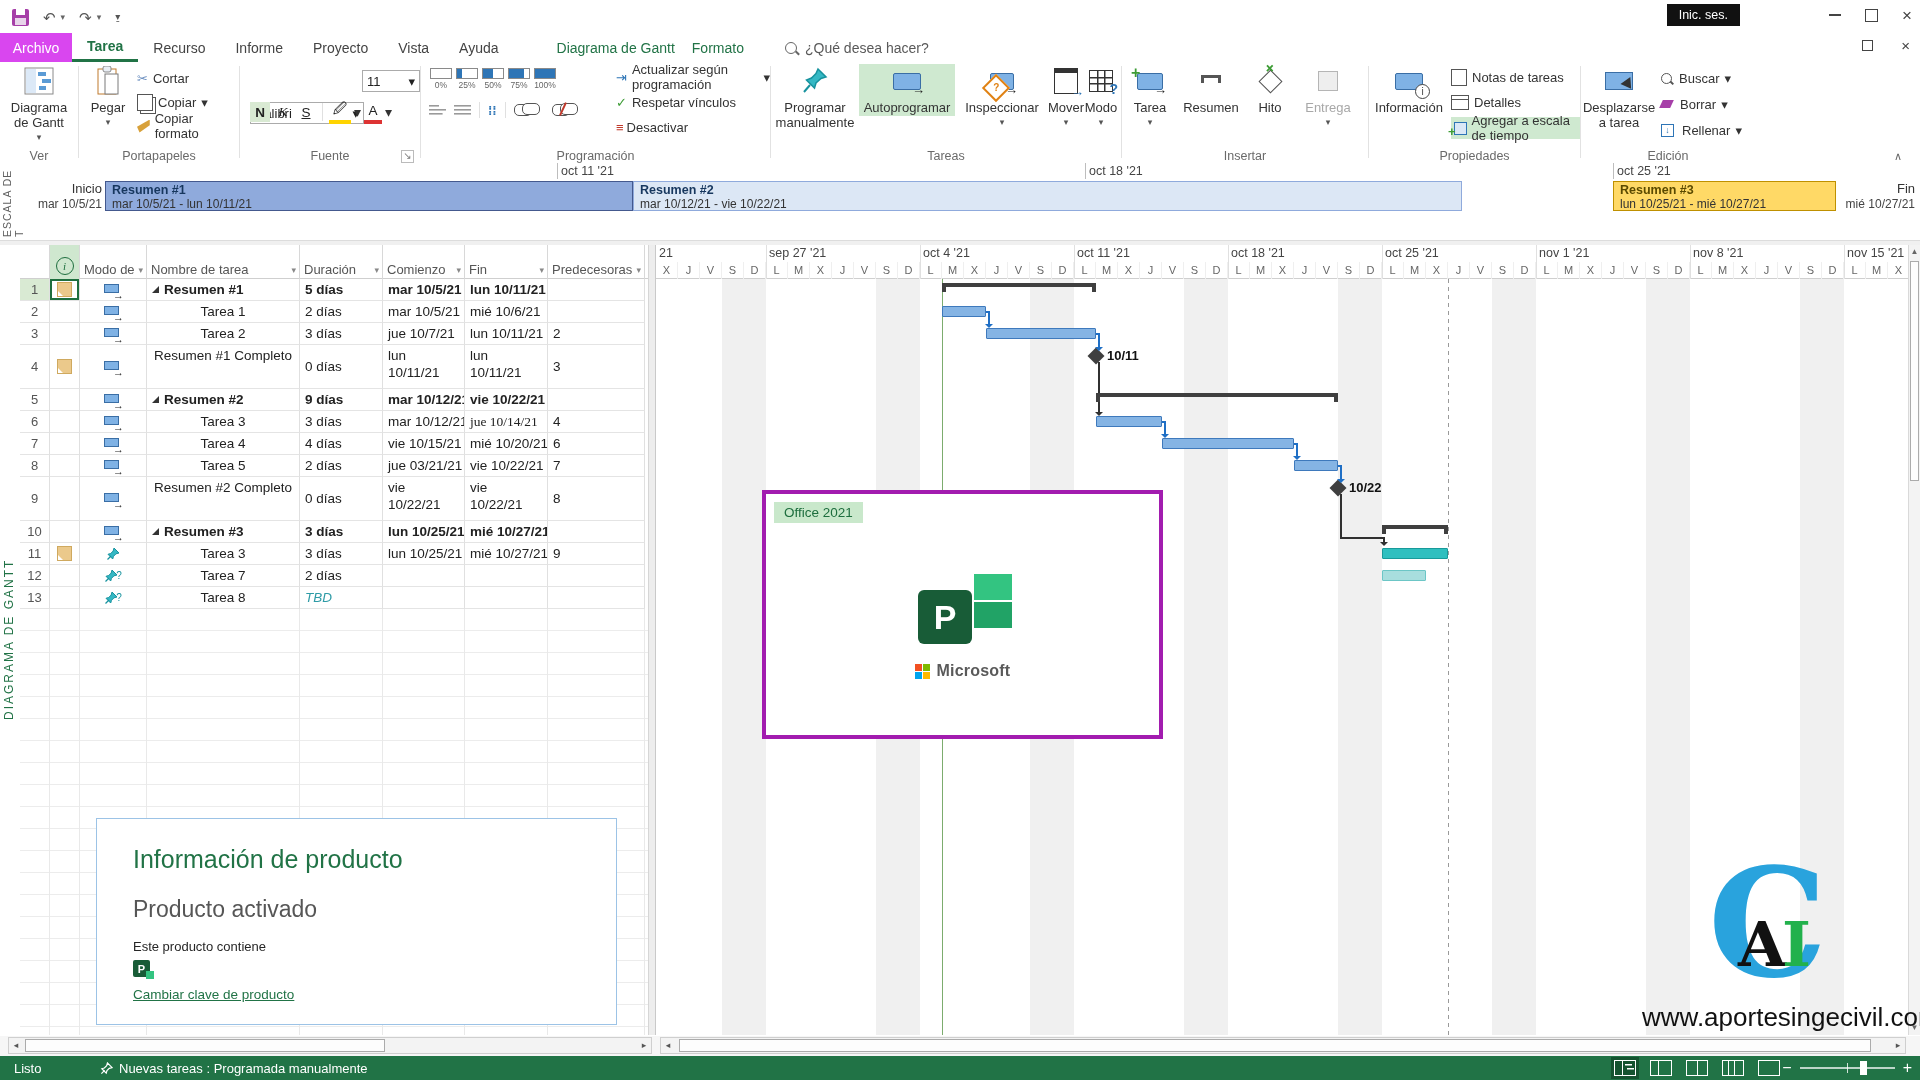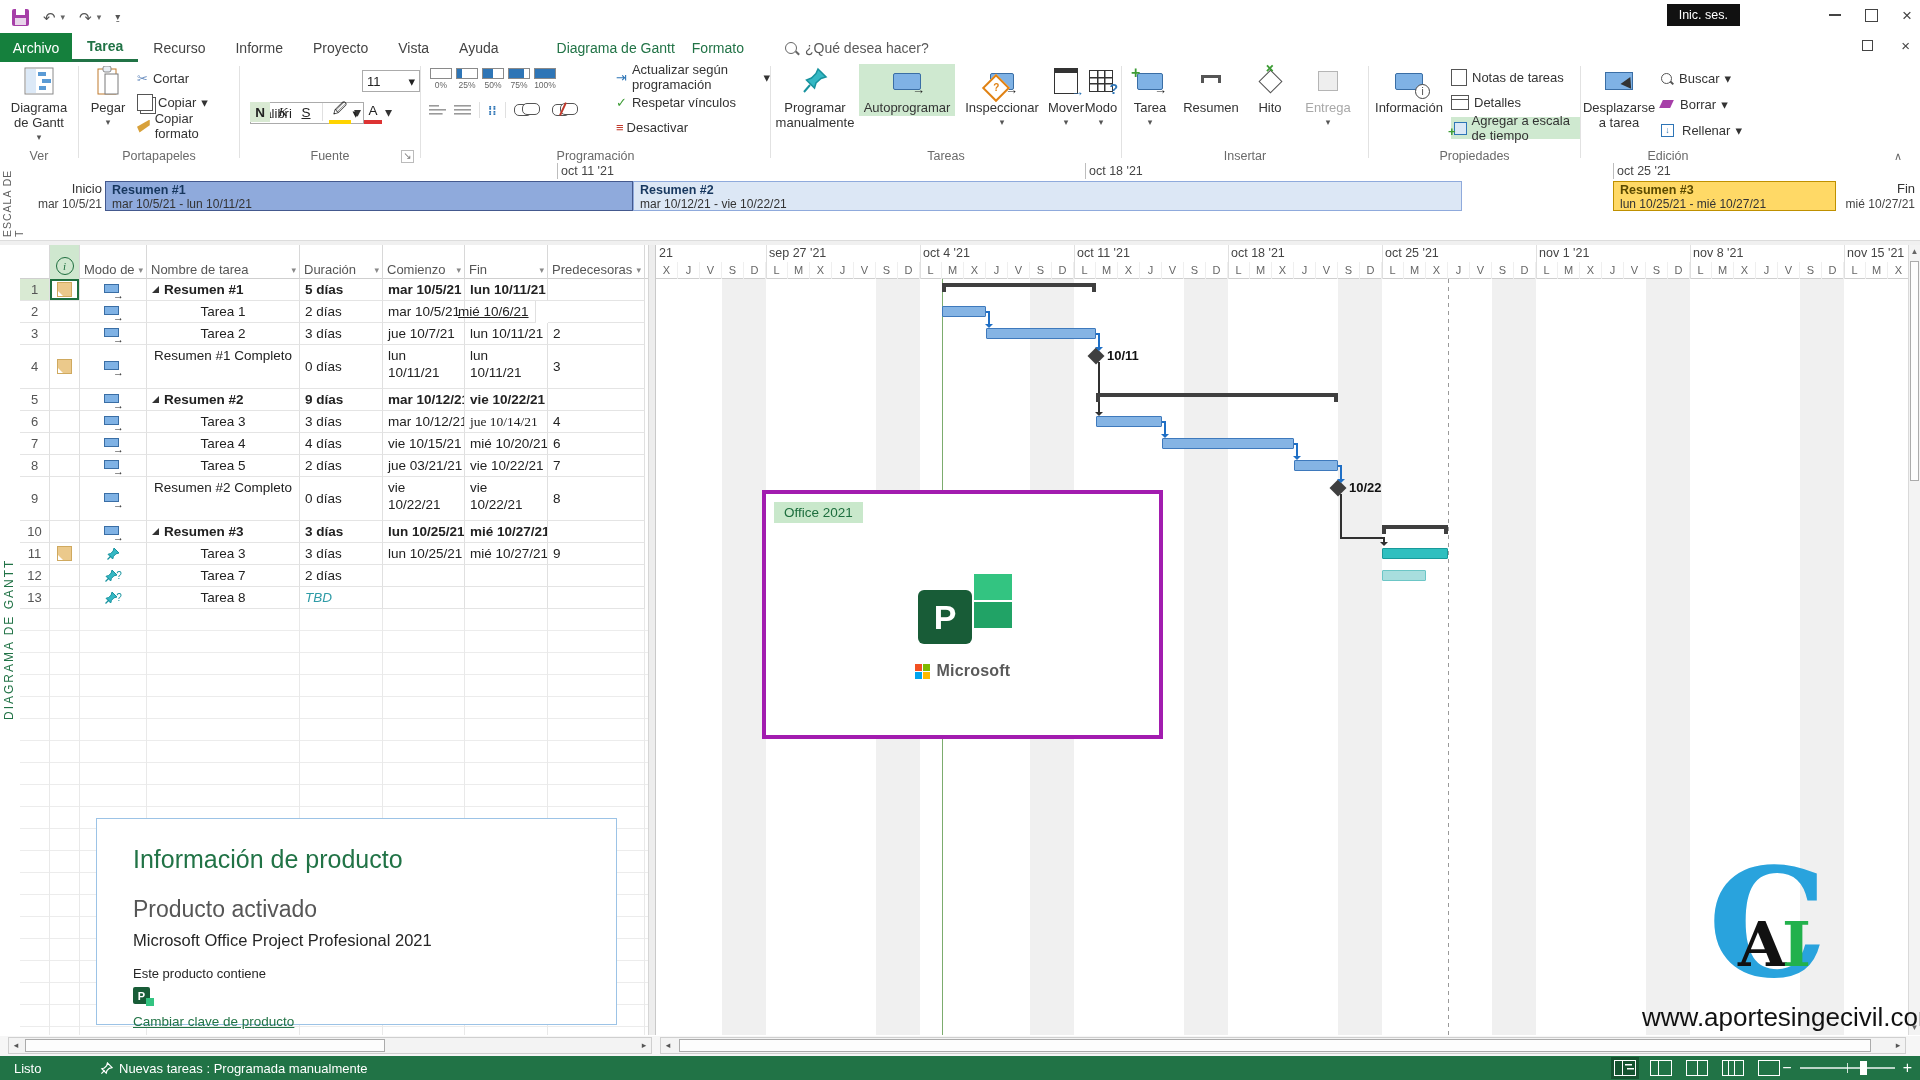--- a/index.html
+++ b/index.html
@@ -14,21 +14,21 @@
   .qbtn{color:#555;font-size:15px;line-height:1;}
   .qcaret{color:#666;font-size:9px;margin-left:-9px;}
   .title-text{position:absolute;left:0;right:0;top:7px;text-align:center;font-size:14px;color:#262626;}
   .signin{position:absolute;right:180px;top:4px;background:#111;color:#fff;font-size:12.5px;padding:4px 12px;}
   .winctl{position:absolute;right:8px;top:2px;display:flex;gap:24px;align-items:center;height:26px;color:#444;}
   .ic-min{width:12px;height:2px;background:#444;}
   .ic-rest{width:11px;height:11px;border:1.5px solid #444;}
   .ic-close{font-size:17px;line-height:1;color:#444;}
   
   .tabrow{position:absolute;left:0;top:33px;width:1920px;height:29px;background:#fff;display:flex;align-items:stretch;border-bottom:1px solid #e3e3e3;}
-  .tab-archivo{background:#15803d;color:#fff;width:72px;display:flex;align-items:center;justify-content:center;font-size:14px;}
+  .tab-archivo{background:#d946ef;color:#fff;width:72px;display:flex;align-items:center;justify-content:center;font-size:14px;}
   .rtab{padding:0 15px;display:flex;align-items:center;font-size:14px;color:#444;}
   .rtab.active{color:#217346;border-bottom:3px solid #217346;font-weight:bold;}
   .rtab.ctx{color:#217346;}
   .tab-search{display:flex;align-items:center;gap:8px;color:#595959;margin-left:26px;font-size:14px;}
   .lens{width:10px;height:10px;border:1.7px solid #666;border-radius:50%;position:relative;}
   .lens:after{content:"";position:absolute;left:9px;top:9px;width:5px;height:1.7px;background:#666;transform:rotate(45deg);}
   .docctl{position:absolute;right:10px;top:38px;display:flex;gap:28px;align-items:center;color:#555;}
   
   .ribbon{position:absolute;left:0;top:62px;width:1920px;height:101px;background:#fff;border-bottom:1px solid #d8d8d8;}
   .rgroup{position:absolute;top:0;height:86px;}
@@ -601,21 +601,21 @@
                 <span class="marr">→</span>
               </div>
             </div>
             <div class="tcell ctr" style="left:127px;width:153px;">
               <span>Tarea 1</span>
             </div>
             <div class="tcell" style="left:280px;width:83px;">
               <span>2 días</span>
             </div>
             <div class="tcell" style="left:363px;width:82px;">mar 10/5/21</div>
-            <div class="tcell" style="left:433px;width:83px;text-decoration:underline;">mié 10/6/21</div>
+            <div class="tcell" style="left:445px;width:83px;">mié 10/6/21</div>
             <div class="tcell" style="left:528px;width:97px;"></div>
           </div>
           <div class="trow" style="top:78px;height:22px;">
             <div class="tcell numc" style="left:0;width:30px;">3</div>
             <div class="tcell ctr" style="left:30px;width:30px;"></div>
             <div class="tcell ctr" style="left:60px;width:67px;">
               <div class="m-auto">
                 <div class="mbar"></div>
                 <span class="marr">→</span>
               </div>
@@ -987,21 +987,20 @@
           <i style="background:#00a4ef;"></i>
           <i style="background:#ffb900;"></i>
       </span>
       <span class="ms-word">Microsoft</span>
     </div>
   </div>
 
   <div class="product-dialog">
     <div class="pd-title">Información de producto</div>
     <div class="pd-sub">Producto activado</div>
-    <div class="pd-prod">Microsoft Office Project Profesional 2021</div>
     <div class="pd-contains">Este producto contiene</div>
     <div class="pd-icon">P</div>
     <a class="pd-link">Cambiar clave de producto</a>
   </div>
 
   <div class="watermark">
     <span class="wm-c">C</span>
     <span class="wm-a">A</span>
     <span class="wm-i">I</span>
     <span class="wm-url">www.aportesingecivil.com</span>

